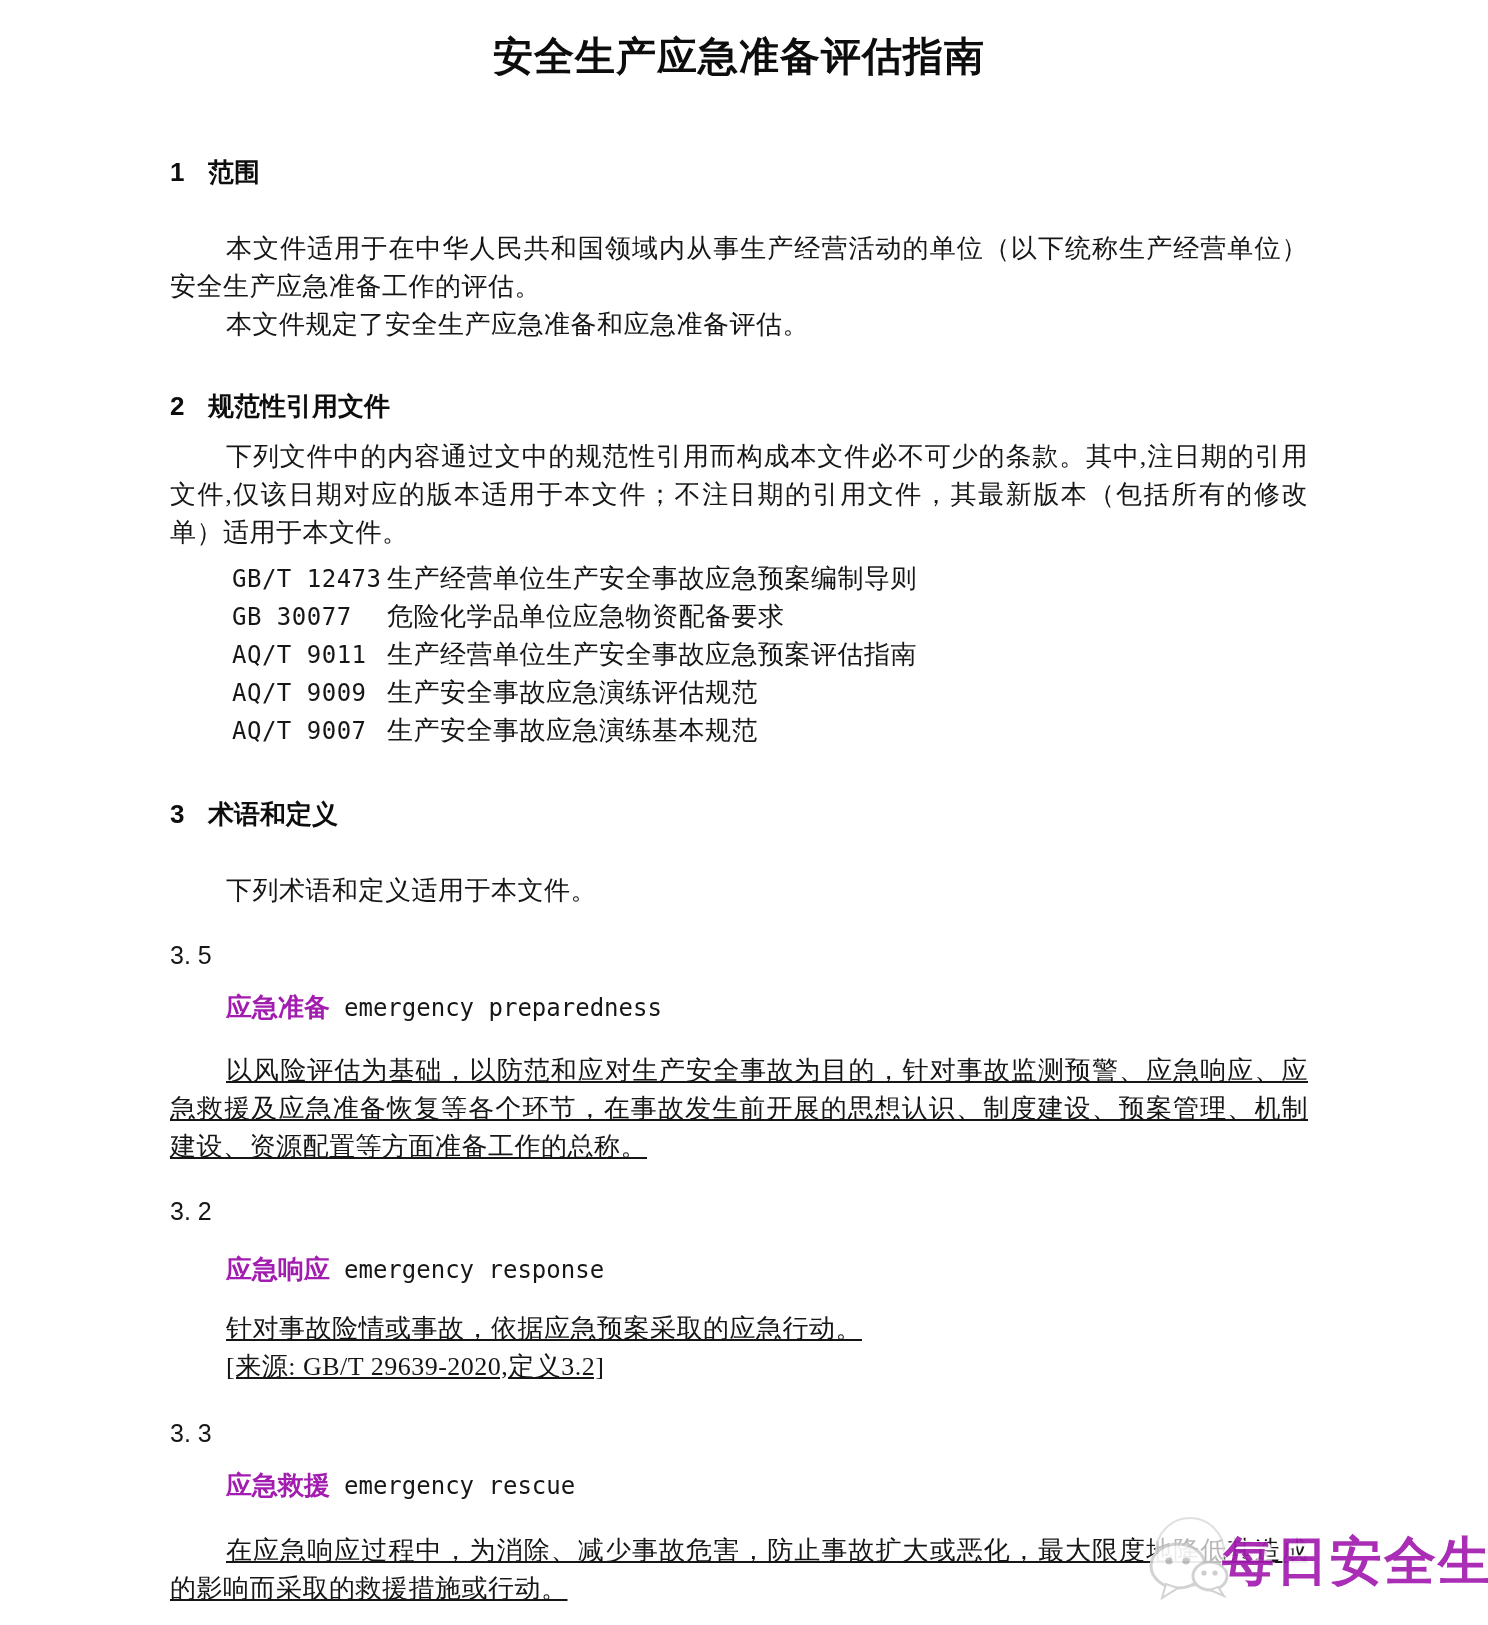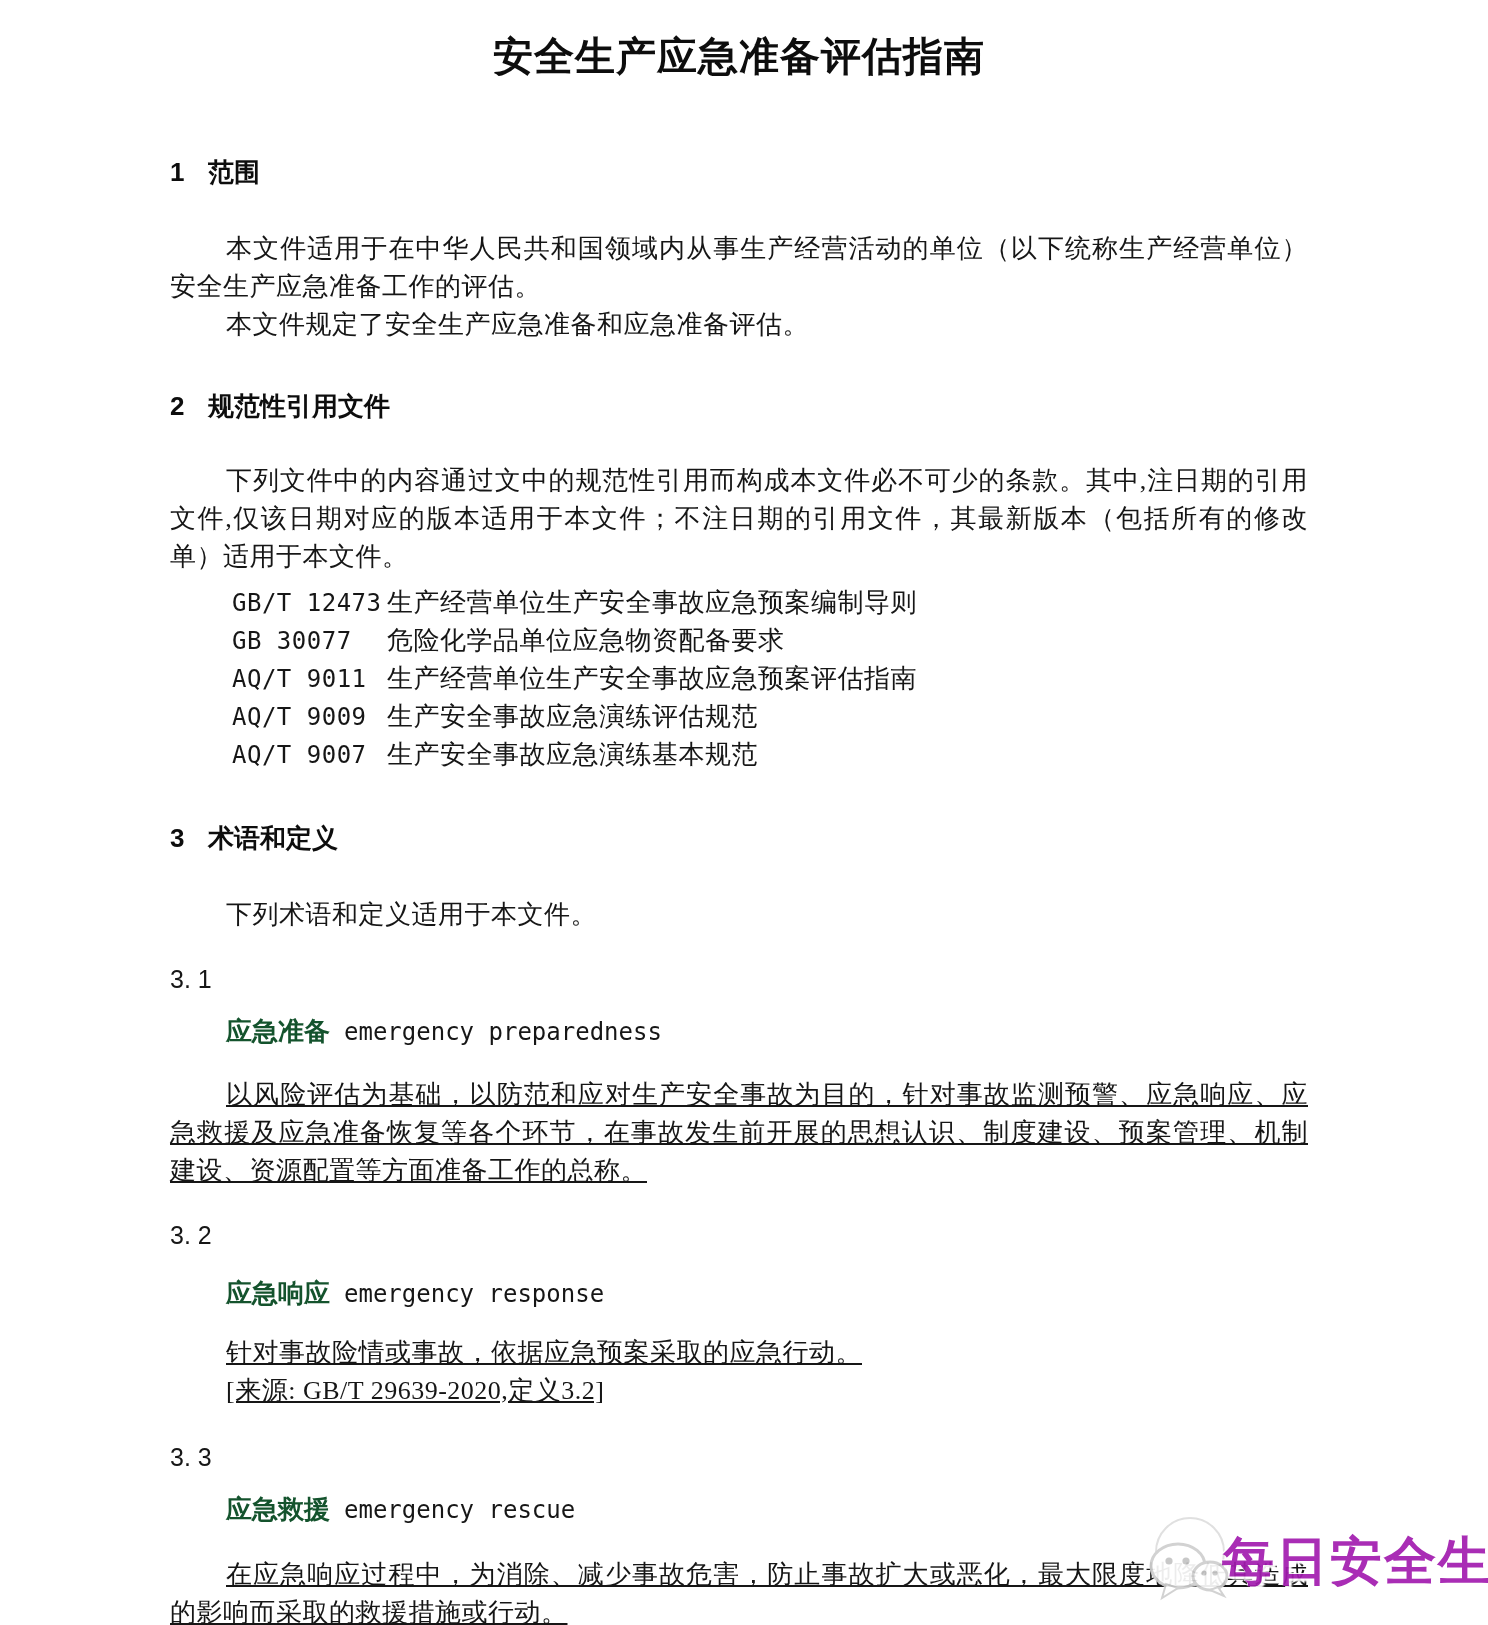--- a/index.html
+++ b/index.html
@@ -42,21 +42,21 @@
   .body-text{
     font-size:26px;
     line-height:38px;
     text-align:justify;
     letter-spacing:0.5px;
   }
   .para{margin:0;text-indent:56px;}
   #sec1-heading{margin-top:78px;}
   #sec1-paras{margin-top:44px;}
   #sec2-heading{margin-top:48px;}
-  #sec2-para{margin-top:42px;}
+  #sec2-para{margin-top:18px;}
   .ref-list{margin-top:8px;}
   .ref-row{
     display:flex;
     font-size:26px;
     line-height:38px;
     letter-spacing:0.5px;
   }
   .ref-code{
     flex:0 0 auto;
     width:155px;
@@ -75,21 +75,21 @@
   }
   .term-name{
     margin-top:14px;
     margin-left:56px;
     line-height:38px;
   }
   .term-zh{
     font-family:"Liberation Sans","DejaVu Sans",sans-serif;
     font-weight:bold;
     font-size:26px;
-    color:#14532d;
+    color:#a21caf;
     margin-top:16px;
   }
   .term-en{
     font-family:"DejaVu Sans Mono","Liberation Mono",monospace;
     font-size:24px;
     margin-left:10px;
   }
   .term-def{margin-top:22px;text-decoration:underline;}
   #term2-def{margin-top:18px;}
   #term3-def{margin-top:24px;}
@@ -177,21 +177,21 @@
     </div>
 
     <div class="sec-heading" id="sec3-heading">
       <span class="sec-num">3</span>
       <span>术语和定义</span>
     </div>
     <div class="body-text" id="sec3-intro">
       <p class="para">下列术语和定义适用于本文件。</p>
     </div>
 
-    <div class="term-id" id="term1-id">3. 1</div>
+    <div class="term-id" id="term1-id">3. 5</div>
     <div class="term-name" id="term1-name">
       <span class="term-zh">应急准备</span>
       <span class="term-en">emergency preparedness</span>
     </div>
     <div class="body-text term-def" id="term1-def">
       <p class="para">以风险评估为基础，以防范和应对生产安全事故为目的，针对事故监测预警、应急响应、应急救援及应急准备恢复等各个环节，在事故发生前开展的思想认识、制度建设、预案管理、机制建设、资源配置等方面准备工作的总称。</p>
     </div>
 
     <div class="term-id" id="term2-id">3. 2</div>
     <div class="term-name" id="term2-name">

